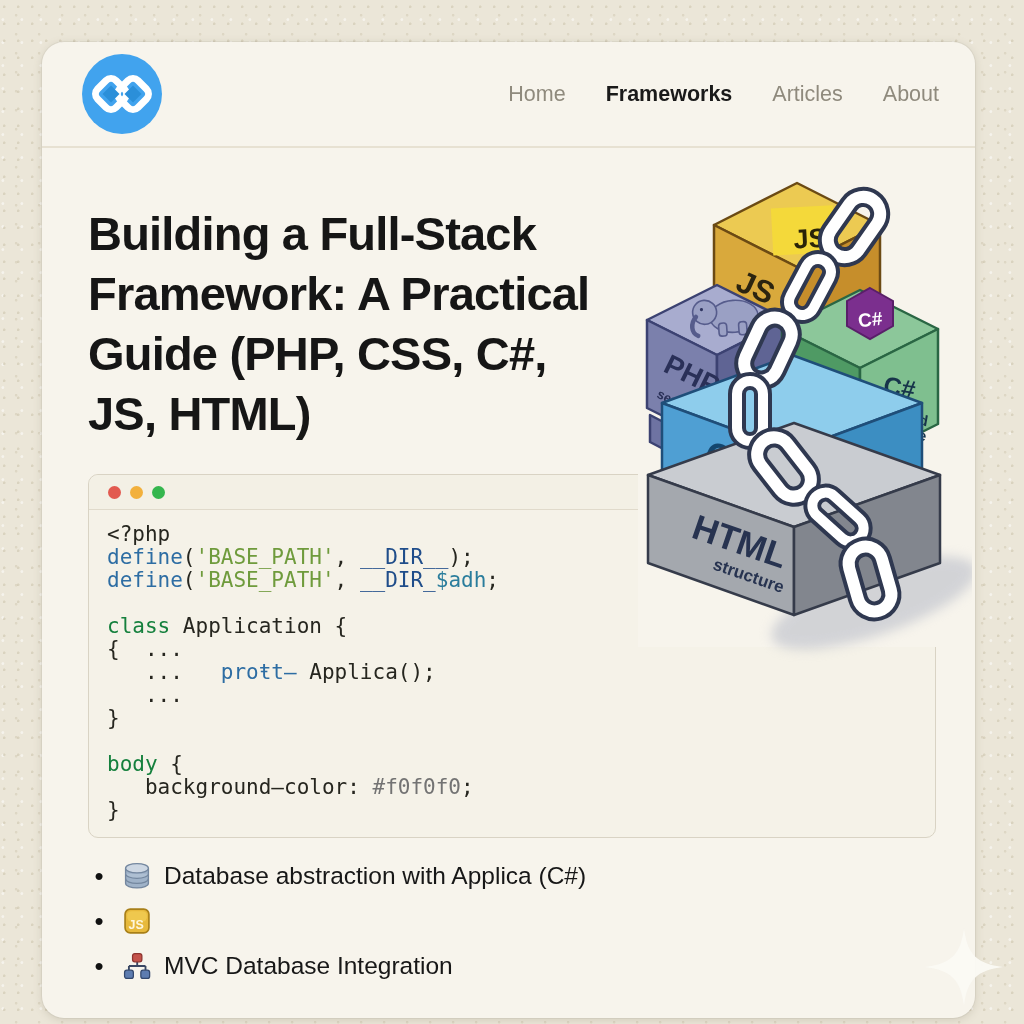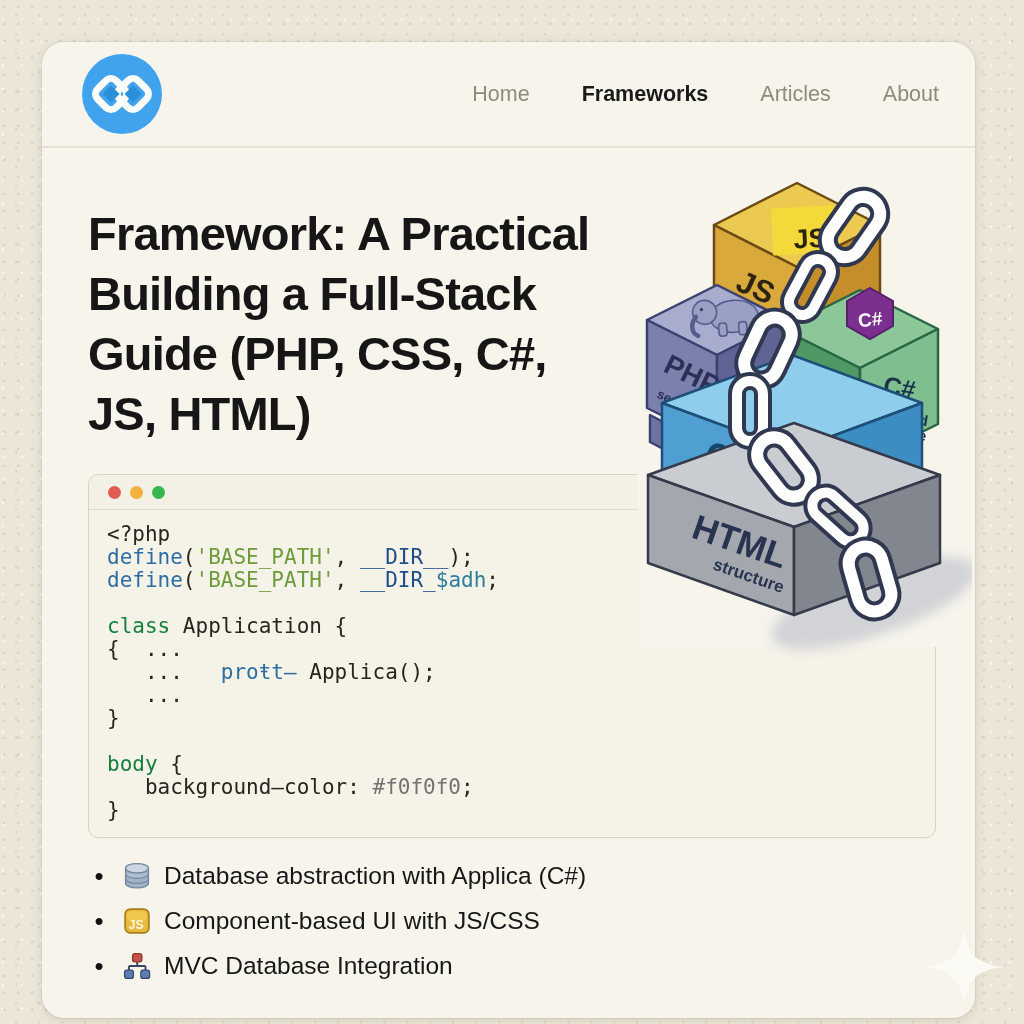--- a/index.html
+++ b/index.html
@@ -15,21 +15,21 @@
   }
   .card{
     position:absolute;left:42px;top:42px;width:933px;height:976px;
     background:#f7f4ec;border-radius:22px;
     box-shadow:0 2px 8px rgba(120,108,85,.22), 0 0 0 1px rgba(0,0,0,.04);
   }
   
   .header{height:104px;display:flex;align-items:center;padding:0 36px 0 40px;
     border-bottom:2px solid #e7e1d2;}
   .logo{width:80px;height:80px;flex:0 0 auto;cursor:pointer;}
-  .nav{margin-left:auto;display:flex;align-items:center;gap:52px;font-size:21.5px;color:#8f8a7d;}
+  .nav{margin-left:auto;display:flex;align-items:center;gap:40px;font-size:21.5px;color:#8f8a7d;}
   .nav-item{cursor:pointer;}
   .nav-item.active{color:#1a1a1a;font-weight:700;}
   
   .hero-title{margin:56px 0 0 46px;font-size:47px;line-height:60px;font-weight:600;
     color:#161616;letter-spacing:-0.8px;width:580px;}
   
   .code-window{margin:30px 0 0 46px;width:848px;border:1.5px solid #d9d3c4;border-radius:10px;
     background:#f5f2e8;box-sizing:border-box;}
   .code-titlebar{height:34px;display:flex;align-items:center;gap:9px;padding-left:19px;
     border-bottom:1.5px solid #e0dacb;background:#f3f0e5;border-radius:10px 10px 0 0;}
@@ -79,22 +79,22 @@
       </svg>
       <div class="nav">
         <span class="nav-item">Home</span>
         <span class="nav-item active">Frameworks</span>
         <span class="nav-item">Articles</span>
         <span class="nav-item">About</span>
       </div>
     </div>
 
     <h1 class="hero-title">
+      <div>Building a Full-Stack</div>
       <div>Framework: A Practical</div>
-      <div>Building a Full-Stack</div>
       <div>Guide (PHP, CSS, C#,</div>
       <div>JS, HTML)</div>
     </h1>
 
     <div class="code-window">
       <div class="code-titlebar">
         <span class="dot dot-red"></span>
         <span class="dot dot-yellow"></span>
         <span class="dot dot-green"></span>
       </div>
@@ -112,21 +112,20 @@
         </svg>
         <span>Database abstraction with Applica (C#)</span>
       </div>
       <div class="feature-row">
         <span class="bullet">•</span>
         <svg class="feature-icon" viewBox="0 0 27 27">
           <rect x="2" y="2" width="23" height="23" rx="5" fill="#e7b93c" stroke="#a87f18" stroke-width="1.6"></rect>
           <rect x="4" y="4" width="19" height="10" rx="4" fill="#f2cf55" opacity=".7"></rect>
           <text x="20" y="21" text-anchor="end" font-family="Liberation Sans, sans-serif" font-size="12" font-weight="bold" fill="#fdf6dd">JS</text>
         </svg>
-        <span>Component-based UI with JS/CSS</span>
       </div>
       <div class="feature-row">
         <span class="bullet">•</span>
         <svg class="feature-icon" viewBox="0 0 27 27">
           <path d="M13.7,9.5 v4 M5.7,13.5 h16 M5.7,13.5 v4 M21.7,13.5 v4" fill="none" stroke="#3a4763" stroke-width="1.8"></path>
           <rect x="9.2" y="1.5" width="9" height="8" rx="2.2" fill="#c4524a" stroke="#8d332e" stroke-width="1.2"></rect>
           <rect x="1.5" y="17.5" width="8.5" height="8" rx="2.2" fill="#5d7cb0" stroke="#33486e" stroke-width="1.2"></rect>
           <rect x="17.2" y="17.5" width="8.5" height="8" rx="2.2" fill="#5d7cb0" stroke="#33486e" stroke-width="1.2"></rect>
         </svg>
         <span>MVC Database Integration</span>

